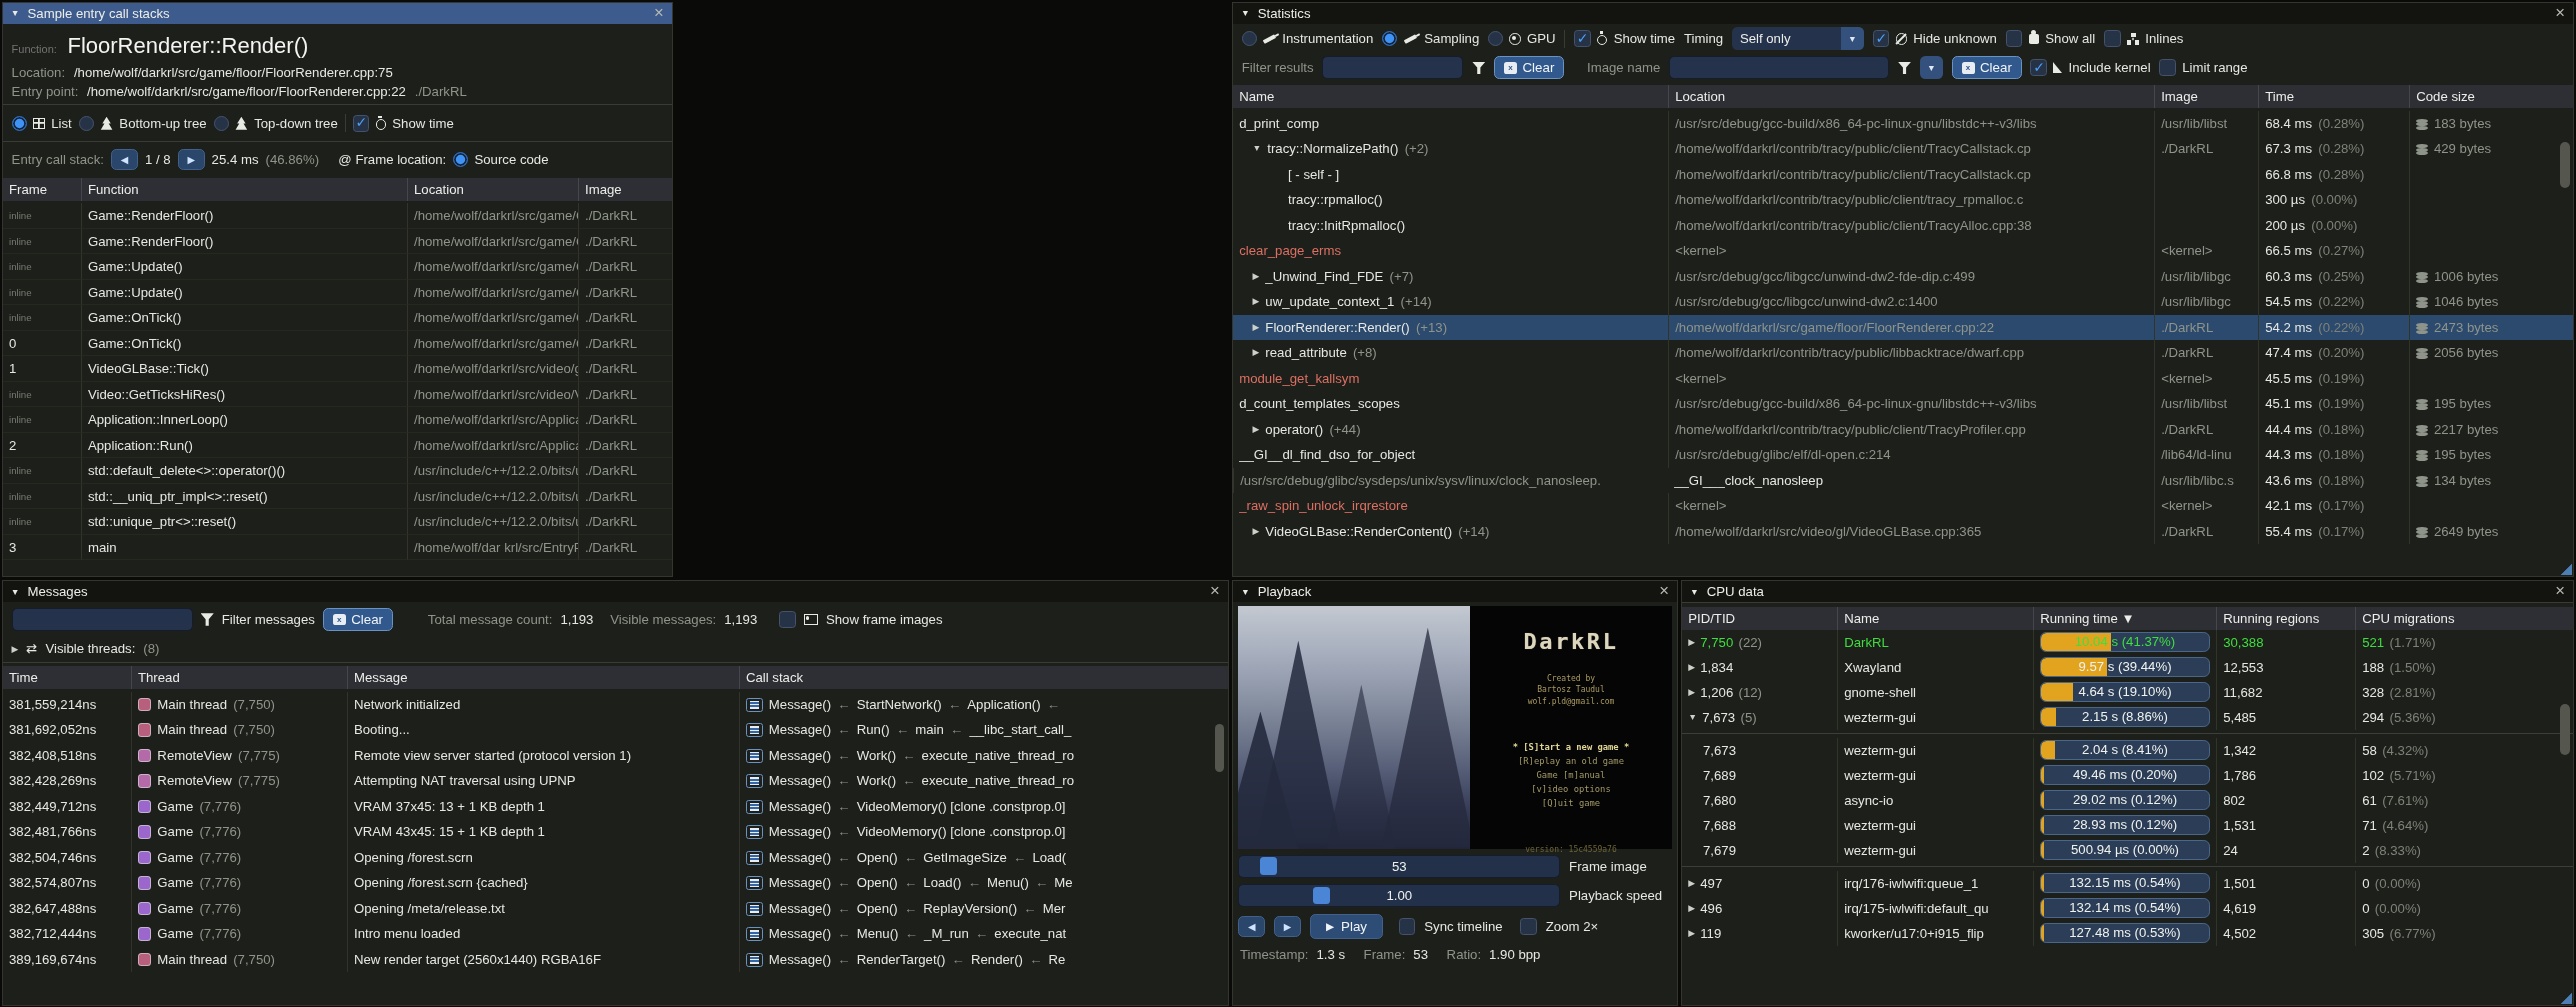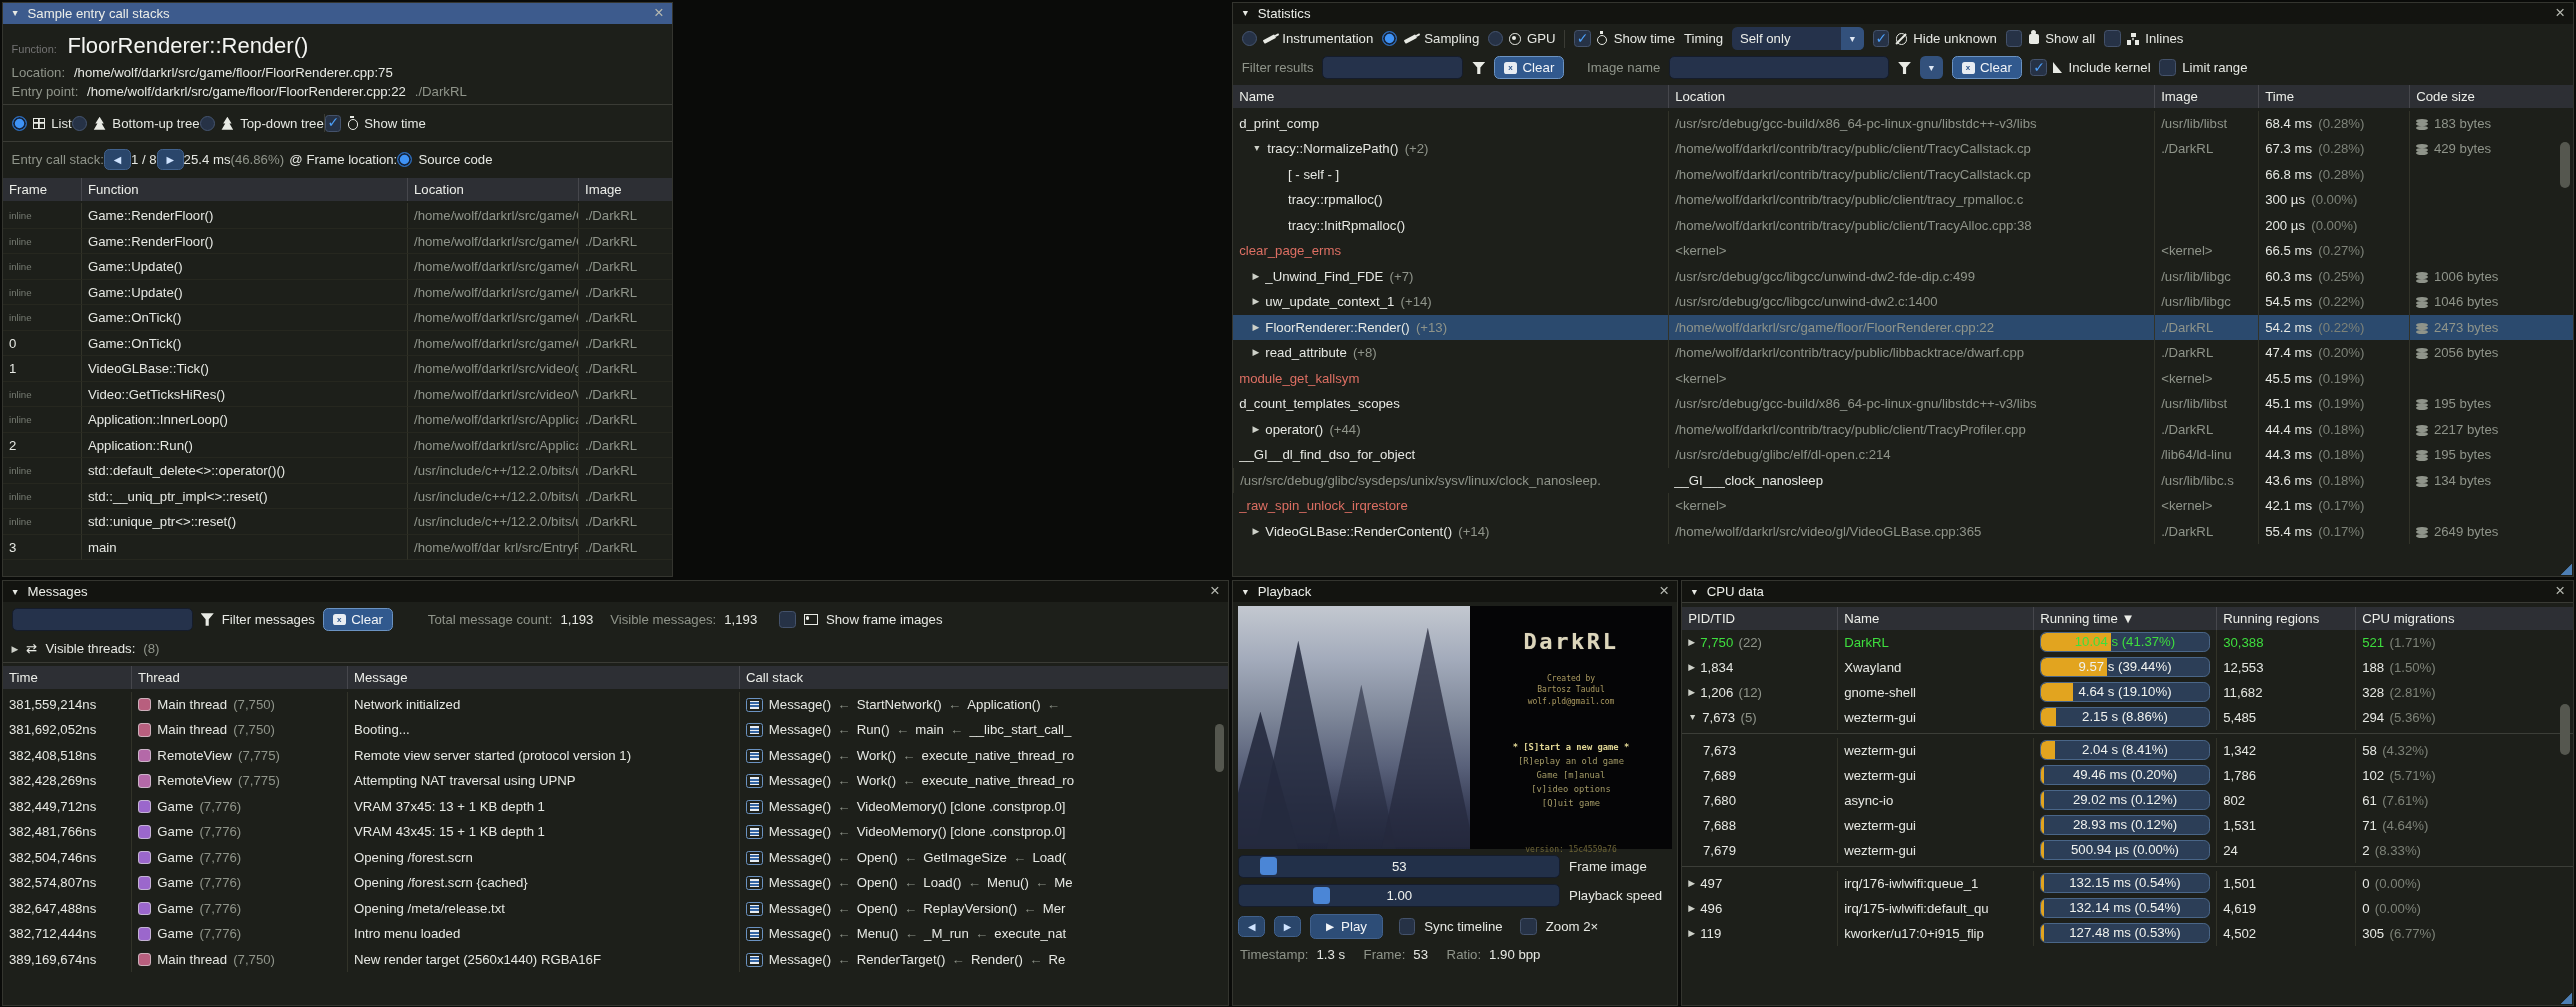--- a/index.html
+++ b/index.html
@@ -12,21 +12,21 @@
   .titlebar.active { background:#3d5b8d; }
   .tb-arrow { font-size:8.8px; color:#e8eae4; }
   .tb-close { margin-left:auto; color:#b6b9b1; font-size:16.7px; line-height:1; }
   .win-body { flex:1; display:flex; flex-direction:column; overflow:hidden; position:relative; }
 
   .dim { color:#8f948a; } .dimmer { color:#7d8278; }
   .red { color:#dd6f63; } .green { color:#3ede3e; }
   .hr { border-top:0.9px solid #3a3b35; margin:5.3px 0; }
 
   
-  .ctl-row { display:flex; align-items:center; padding:0 8.8px; flex:none; white-space:nowrap; overflow:hidden; }
+  .ctl-row { display:flex; align-items:center; gap:7px; padding:0 8.8px; flex:none; white-space:nowrap; overflow:hidden; }
   .radio { flex:none; width:15px; height:15px; border-radius:50%; background:#263246; border:0.9px solid #455570; }
   .radio.on { background:#3f93f5; border-color:#2b68b4; box-shadow:inset 0 0 0 1.8px #16233a; }
   .cb { flex:none; width:16.7px; height:16.7px; border-radius:3.5px; background:#263246; border:0.9px solid #44526b; position:relative; }
   .cb.on::after { content:"✓"; position:absolute; left:1.8px; top:-1.8px; font-size:14px; font-weight:bold; color:#4c9ff7; }
   .tinput { height:23px; background:#25324b; border:0.9px solid #151c2b; border-radius:5.3px; flex:none; }
   .funnel { flex:none; width:13.2px; height:12.3px; background:#e8eae4;
     clip-path:polygon(0 0,100% 0,62% 48%,62% 100%,38% 100%,38% 48%); }
   .clearbtn { flex:none; display:flex; align-items:center; gap:5.3px; height:23px; padding:0 8.8px;
     background:#31598e; border:0.9px solid #6b93c2; border-radius:5.3px; color:#f2f5f8; }
   .clr-x { width:13.2px; height:11.5px; background:#e8edf3; border-radius:2.6px; color:#31598e;

